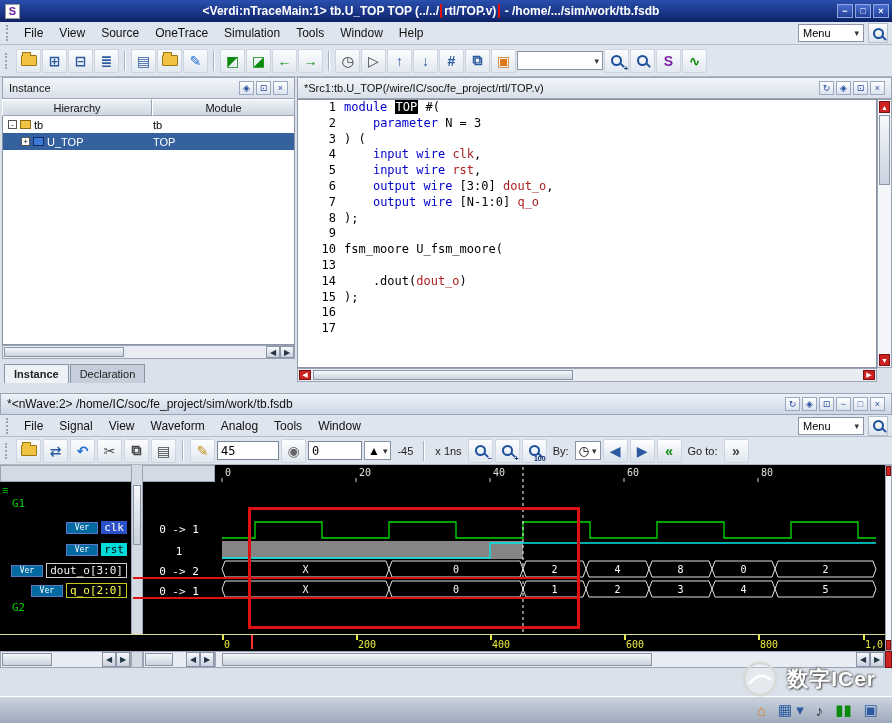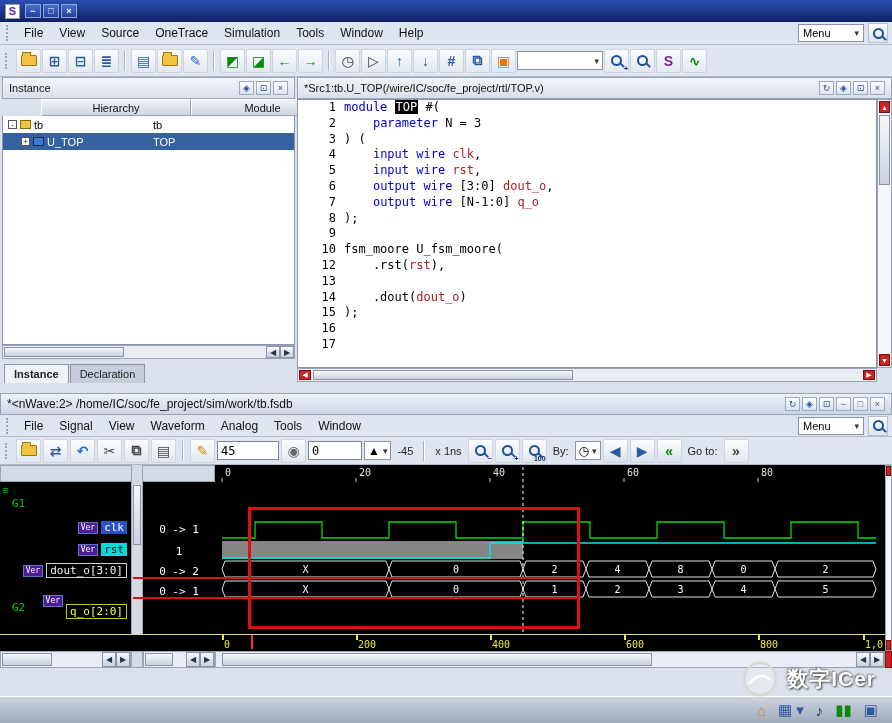--- a/index.html
+++ b/index.html
@@ -62,25 +62,25 @@
 
 .sbar{position:absolute;background:#e9edf3;border:1px solid #9aa4b4;}
 .sthumb{position:absolute;background:linear-gradient(#f6f8fb,#c9d2df);border:1px solid #8a94a4;}
 .scap{position:absolute;background:#cc2222;border:1px solid #7a1010;color:#fff;font-size:7px;display:flex;align-items:center;justify-content:center;}
 .sarrow{position:absolute;width:14px;height:100%;top:0;background:linear-gradient(#f6f8fb,#c9d2df);border:1px solid #8a94a4;font-size:8px;color:#234;display:flex;align-items:center;justify-content:center;}
 
 .blackpane{position:absolute;background:#000;}
 .grayhead{position:absolute;background:#d3dae4;border:1px solid #9aa4b4;}
 .grow{position:absolute;left:12px;color:#00cc00;font:11px "DejaVu Sans Mono",monospace;}
 .srow{position:absolute;right:4px;display:flex;align-items:center;gap:3px;font:11px "DejaVu Sans Mono",monospace;}
-.badge{background:#4c1d95;color:#fff;font-size:8px;padding:0 2px;border:1px solid #5a78c8;line-height:10px;}
+.badge{background:#0369a1;color:#fff;font-size:8px;padding:0 8px;border:1px solid #5a78c8;line-height:10px;}
 .slabel-clk{background:#2c50c8;color:#fff;padding:0 3px;}
 .slabel-rst{background:#00dcdc;color:#000;padding:0 3px;}
 .slabel-busw{color:#f0f0f0;border:1px solid #cfcfcf;padding:0 3px;}
-.slabel-busy{color:#ffff40;border:1px solid #c8c820;padding:0 3px;margin-top:21px;}
+.slabel-busy{color:#ffff40;border:1px solid #c8c820;padding:0 3px;}
 .vrow{position:absolute;left:0;width:100%;text-align:center;color:#fff;font:11px "DejaVu Sans Mono",monospace;}
 .bruler-label{position:absolute;color:#e8e840;font:10px "DejaVu Sans Mono",monospace;top:4px;}
 .btick{position:absolute;width:2px;height:5px;background:#e8e840;top:0;}
 
 .statusbar{position:absolute;background:#d7dde7;border-top:1px solid #fff;display:flex;align-items:flex-end;padding:2px 4px 0 4px;gap:3px;}
 .stab{height:23px;display:flex;align-items:center;gap:4px;padding:0 10px;font-size:12px;color:#14418c;}
 .stab.raised{border:1px solid #9aa4b4;background:linear-gradient(#f8fafc,#dde4ee);color:#000;border-bottom:none;}
 .stab.wtab{background:#fff;border:1px solid #8a94a4;border-bottom:none;color:#000;}
 .sdot{width:8px;height:8px;background:#e07818;transform:rotate(45deg);}
 .taskbar{position:absolute;background:linear-gradient(#ccd4df,#9da9ba);border-top:1px solid #fff;display:flex;align-items:center;justify-content:flex-end;gap:12px;padding-right:14px;font-size:15px;}
@@ -91,20 +91,21 @@
 .wmtext{font-size:21px;font-weight:bold;color:#fff;letter-spacing:1px;text-shadow:1px 1px 2px #444,-1px -1px 2px #777;}
 .vsbcol{position:absolute;background:#f4f6f9;border:1px solid #9aa4b4;}
 </style>
 </head>
 <body>
 
 <div id="root">
 
   <div class="titlebar">
     <span class="logo">S</span>
+    <span class="title-text"><span>&lt;Verdi:nTraceMain:1&gt; tb.U_TOP TOP (../../</span><span class="redbox">rtl/TOP.v)</span><span> - /home/.../sim/work/tb.fsdb</span></span>
     <span class="winbtns" id="main-winbtns">
         <div class="wbtn">−</div>
         <div class="wbtn">□</div>
         <div class="wbtn">×</div>
       </span>
   </div>
 
   <div class="menubar" style="left:0;top:22px;width:892px;height:23px;">
     <div class="grip"></div>
     <div style="display:flex;" id="mm-items">
@@ -208,21 +209,21 @@
   </div>
 
   <div class="panelhead" style="left:2px;top:77px;width:293px;">
     <span>Instance</span>
     <span class="phbtns" id="inst-btns">
         <div class="pbtn">◈</div>
         <div class="pbtn">⊡</div>
         <div class="pbtn">×</div>
       </span>
   </div>
-  <div style="position:absolute;left:2px;top:99px;width:293px;height:17px;display:flex;margin-left:39px;">
+  <div style="position:absolute;left:2px;top:99px;width:293px;height:17px;display:flex;">
     <div class="colhead" style="width:150px;">Hierarchy</div>
     <div class="colhead" style="width:143px;">Module</div>
   </div>
   <div class="treearea" style="left:2px;top:116px;width:293px;height:229px;">
     <div id="tree-rows">
         <div class="trow" style="padding-left: 2px;">
           <span class="expander">-</span>
           <span class="nodeicon"></span>
           <span>tb</span>
           <span class="tmod">tb</span>
@@ -259,21 +260,20 @@
         <div class="cline"><span class="lnum">1</span><span style="white-space: pre;"><span class="kw">module </span><span class="hl">TOP</span><span> #(</span></span></div>
         <div class="cline"><span class="lnum">2</span><span style="white-space: pre;"><span>    </span><span class="kw">parameter </span><span>N = 3</span></span></div>
         <div class="cline"><span class="lnum">3</span><span style="white-space: pre;"><span>) (</span></span></div>
         <div class="cline"><span class="lnum">4</span><span style="white-space: pre;"><span>    </span><span class="kw">input wire </span><span class="id">clk</span><span>,</span></span></div>
         <div class="cline"><span class="lnum">5</span><span style="white-space: pre;"><span>    </span><span class="kw">input wire </span><span class="id">rst</span><span>,</span></span></div>
         <div class="cline"><span class="lnum">6</span><span style="white-space: pre;"><span>    </span><span class="kw">output wire </span><span>[3:0] </span><span class="id">dout_o</span><span>,</span></span></div>
         <div class="cline"><span class="lnum">7</span><span style="white-space: pre;"><span>    </span><span class="kw">output wire </span><span>[N-1:0] </span><span class="id">q_o</span></span></div>
         <div class="cline"><span class="lnum">8</span><span style="white-space: pre;"><span>);</span></span></div>
         <div class="cline"><span class="lnum">9</span><span style="white-space: pre;"></span></div>
         <div class="cline"><span class="lnum">10</span><span style="white-space: pre;"><span>fsm_moore U_fsm_moore(</span></span></div>
-        <div class="cline"><span class="lnum">12</span><span style="white-space: pre;"><span>    .rst(</span><span class="id">rst</span><span>),</span></span></div>
         <div class="cline"><span class="lnum">13</span><span style="white-space: pre;"></span></div>
         <div class="cline"><span class="lnum">14</span><span style="white-space: pre;"><span>    .dout(</span><span class="id">dout_o</span><span>)</span></span></div>
         <div class="cline"><span class="lnum">15</span><span style="white-space: pre;"><span>);</span></span></div>
         <div class="cline"><span class="lnum">16</span><span style="white-space: pre;"></span></div>
         <div class="cline"><span class="lnum">17</span><span style="white-space: pre;"></span></div>
       </div>
   </div>
 
   <div class="vsbcol" style="left:877px;top:99px;width:15px;height:269px;">
     <div class="scap" style="left:1px;top:1px;width:11px;height:12px;">▲</div>

